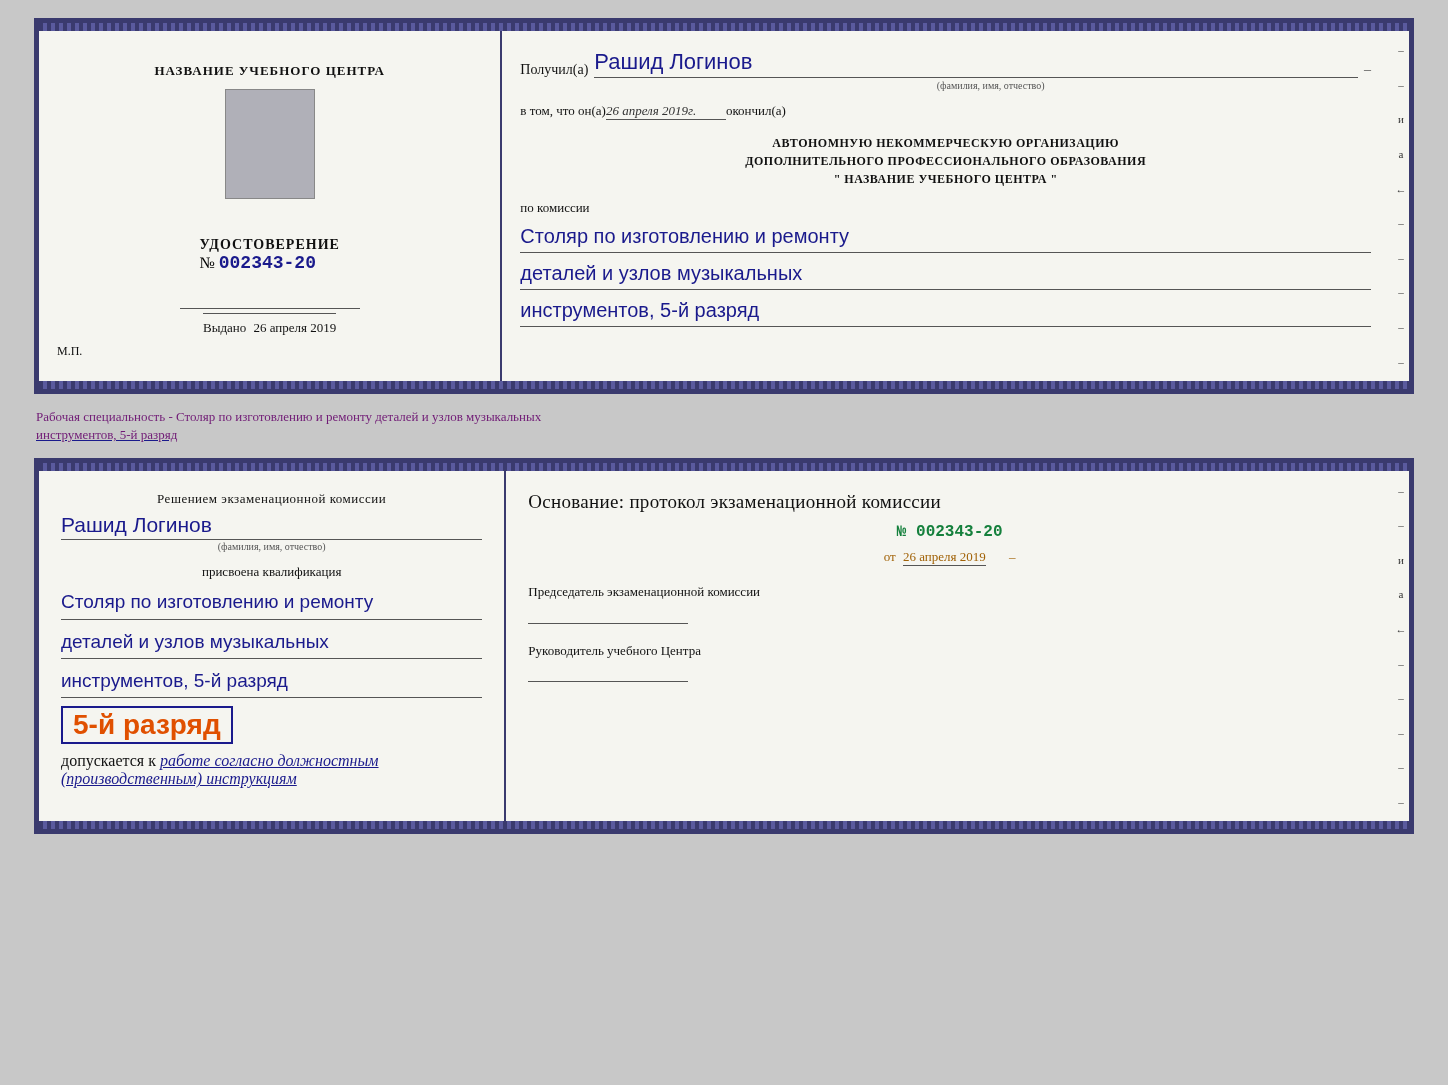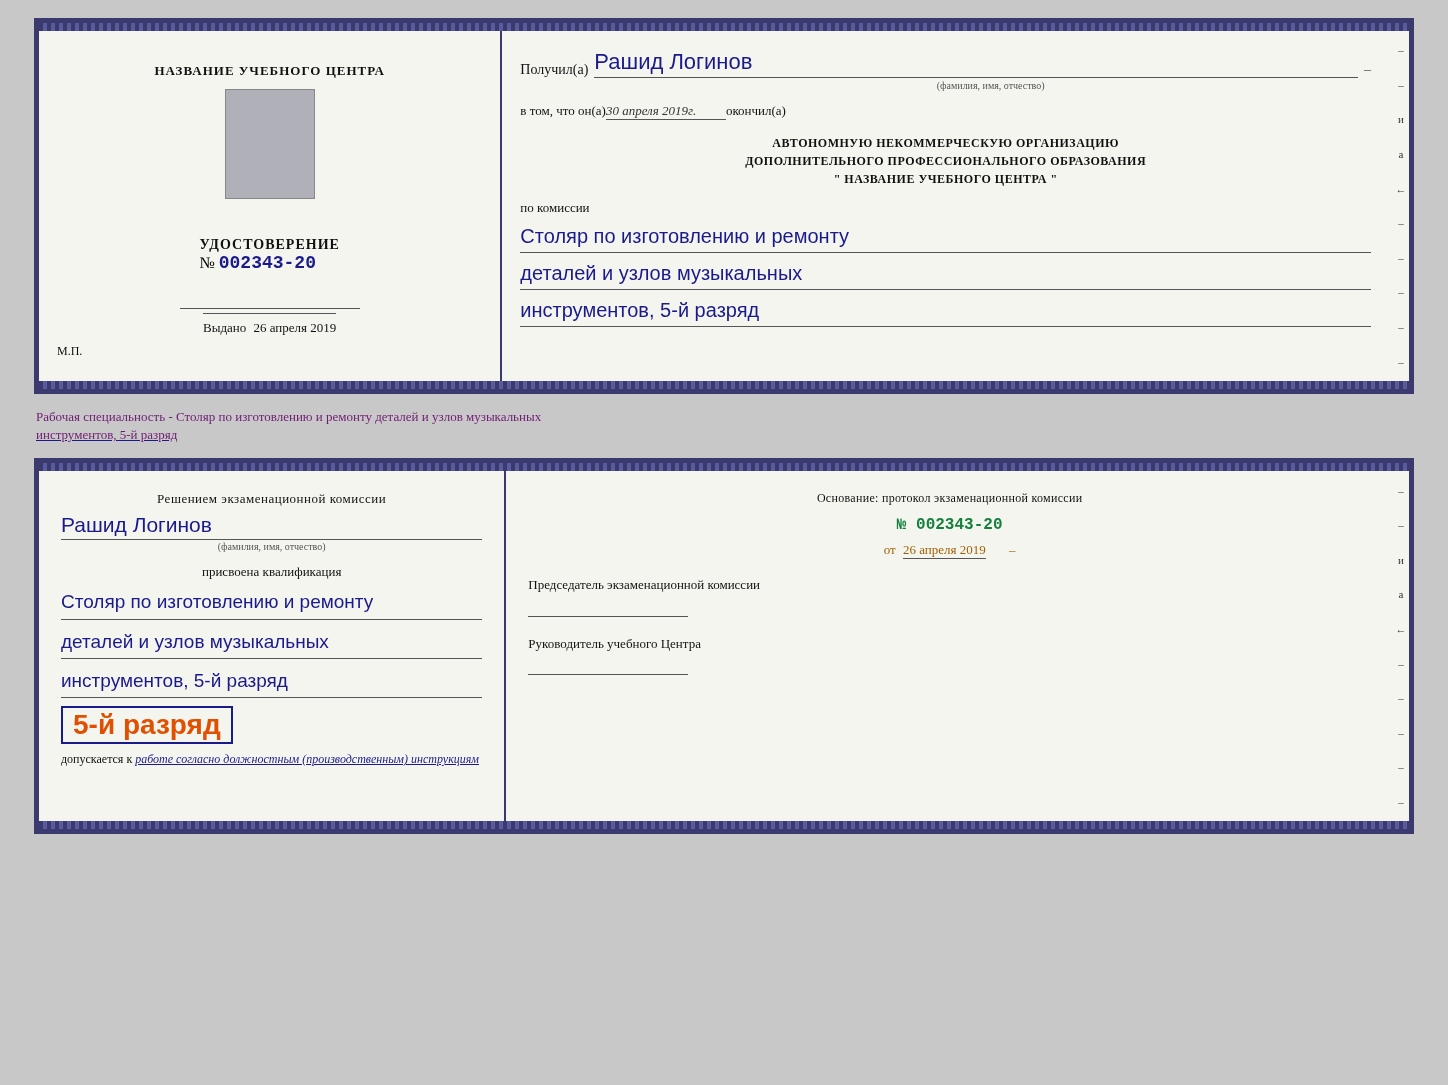--- a/index.html
+++ b/index.html
@@ -246,41 +246,41 @@
     }
 
     .razryad-text {
       font-size: 28px;
       font-weight: bold;
       color: #e05000;
       font-family: Arial, sans-serif;
     }
 
     .dopuskaetsya {
-      font-size: 12px;
+      font-size: 16px;
       color: #111;
       margin-top: 8px;
     }
 
     .italic-text {
       font-style: italic;
       color: #1a1a8c;
       text-decoration: underline;
       text-decoration-color: #1a1a8c;
     }
 
     .bottom-right {
       padding: 20px 22px;
     }
 
     .osnov-label {
-      font-size: 12px;
+      font-size: 19px;
       letter-spacing: 0.3px;
       color: #111;
-      text-align: center;
+      text-align: left;
     }
 
     .number-large {
       font-size: 16px;
       font-weight: bold;
       color: #15803d;
       font-family: 'Courier New', monospace;
       text-align: center;
       margin-top: 10px;
     }
@@ -378,21 +378,21 @@
     <div class="doc-half top-right" style="flex:2;">
       <div class="poluchil-row">
         <span class="poluchil-label">Получил(а)</span>
         <span class="handwritten-name">Рашид Логинов</span>
         <span class="dash-line">–</span>
       </div>
       <div class="sub-label">(фамилия, имя, отчество)</div>
 
       <div class="vtom-row">
         <span>в том, что он(а)</span>
-        <span class="vtom-date">30 апреля 2019г.</span>
+        <span class="vtom-date">26 апреля 2019г.</span>
         <span class="okoncil-label">окончил(а)</span>
       </div>
 
       <div class="org-block">
         <div>АВТОНОМНУЮ НЕКОММЕРЧЕСКУЮ ОРГАНИЗАЦИЮ</div>
         <div>ДОПОЛНИТЕЛЬНОГО ПРОФЕССИОНАЛЬНОГО ОБРАЗОВАНИЯ</div>
         <div>"  НАЗВАНИЕ УЧЕБНОГО ЦЕНТРА  "</div>
       </div>
 
       <div class="po-professii">по комиссии</div>

